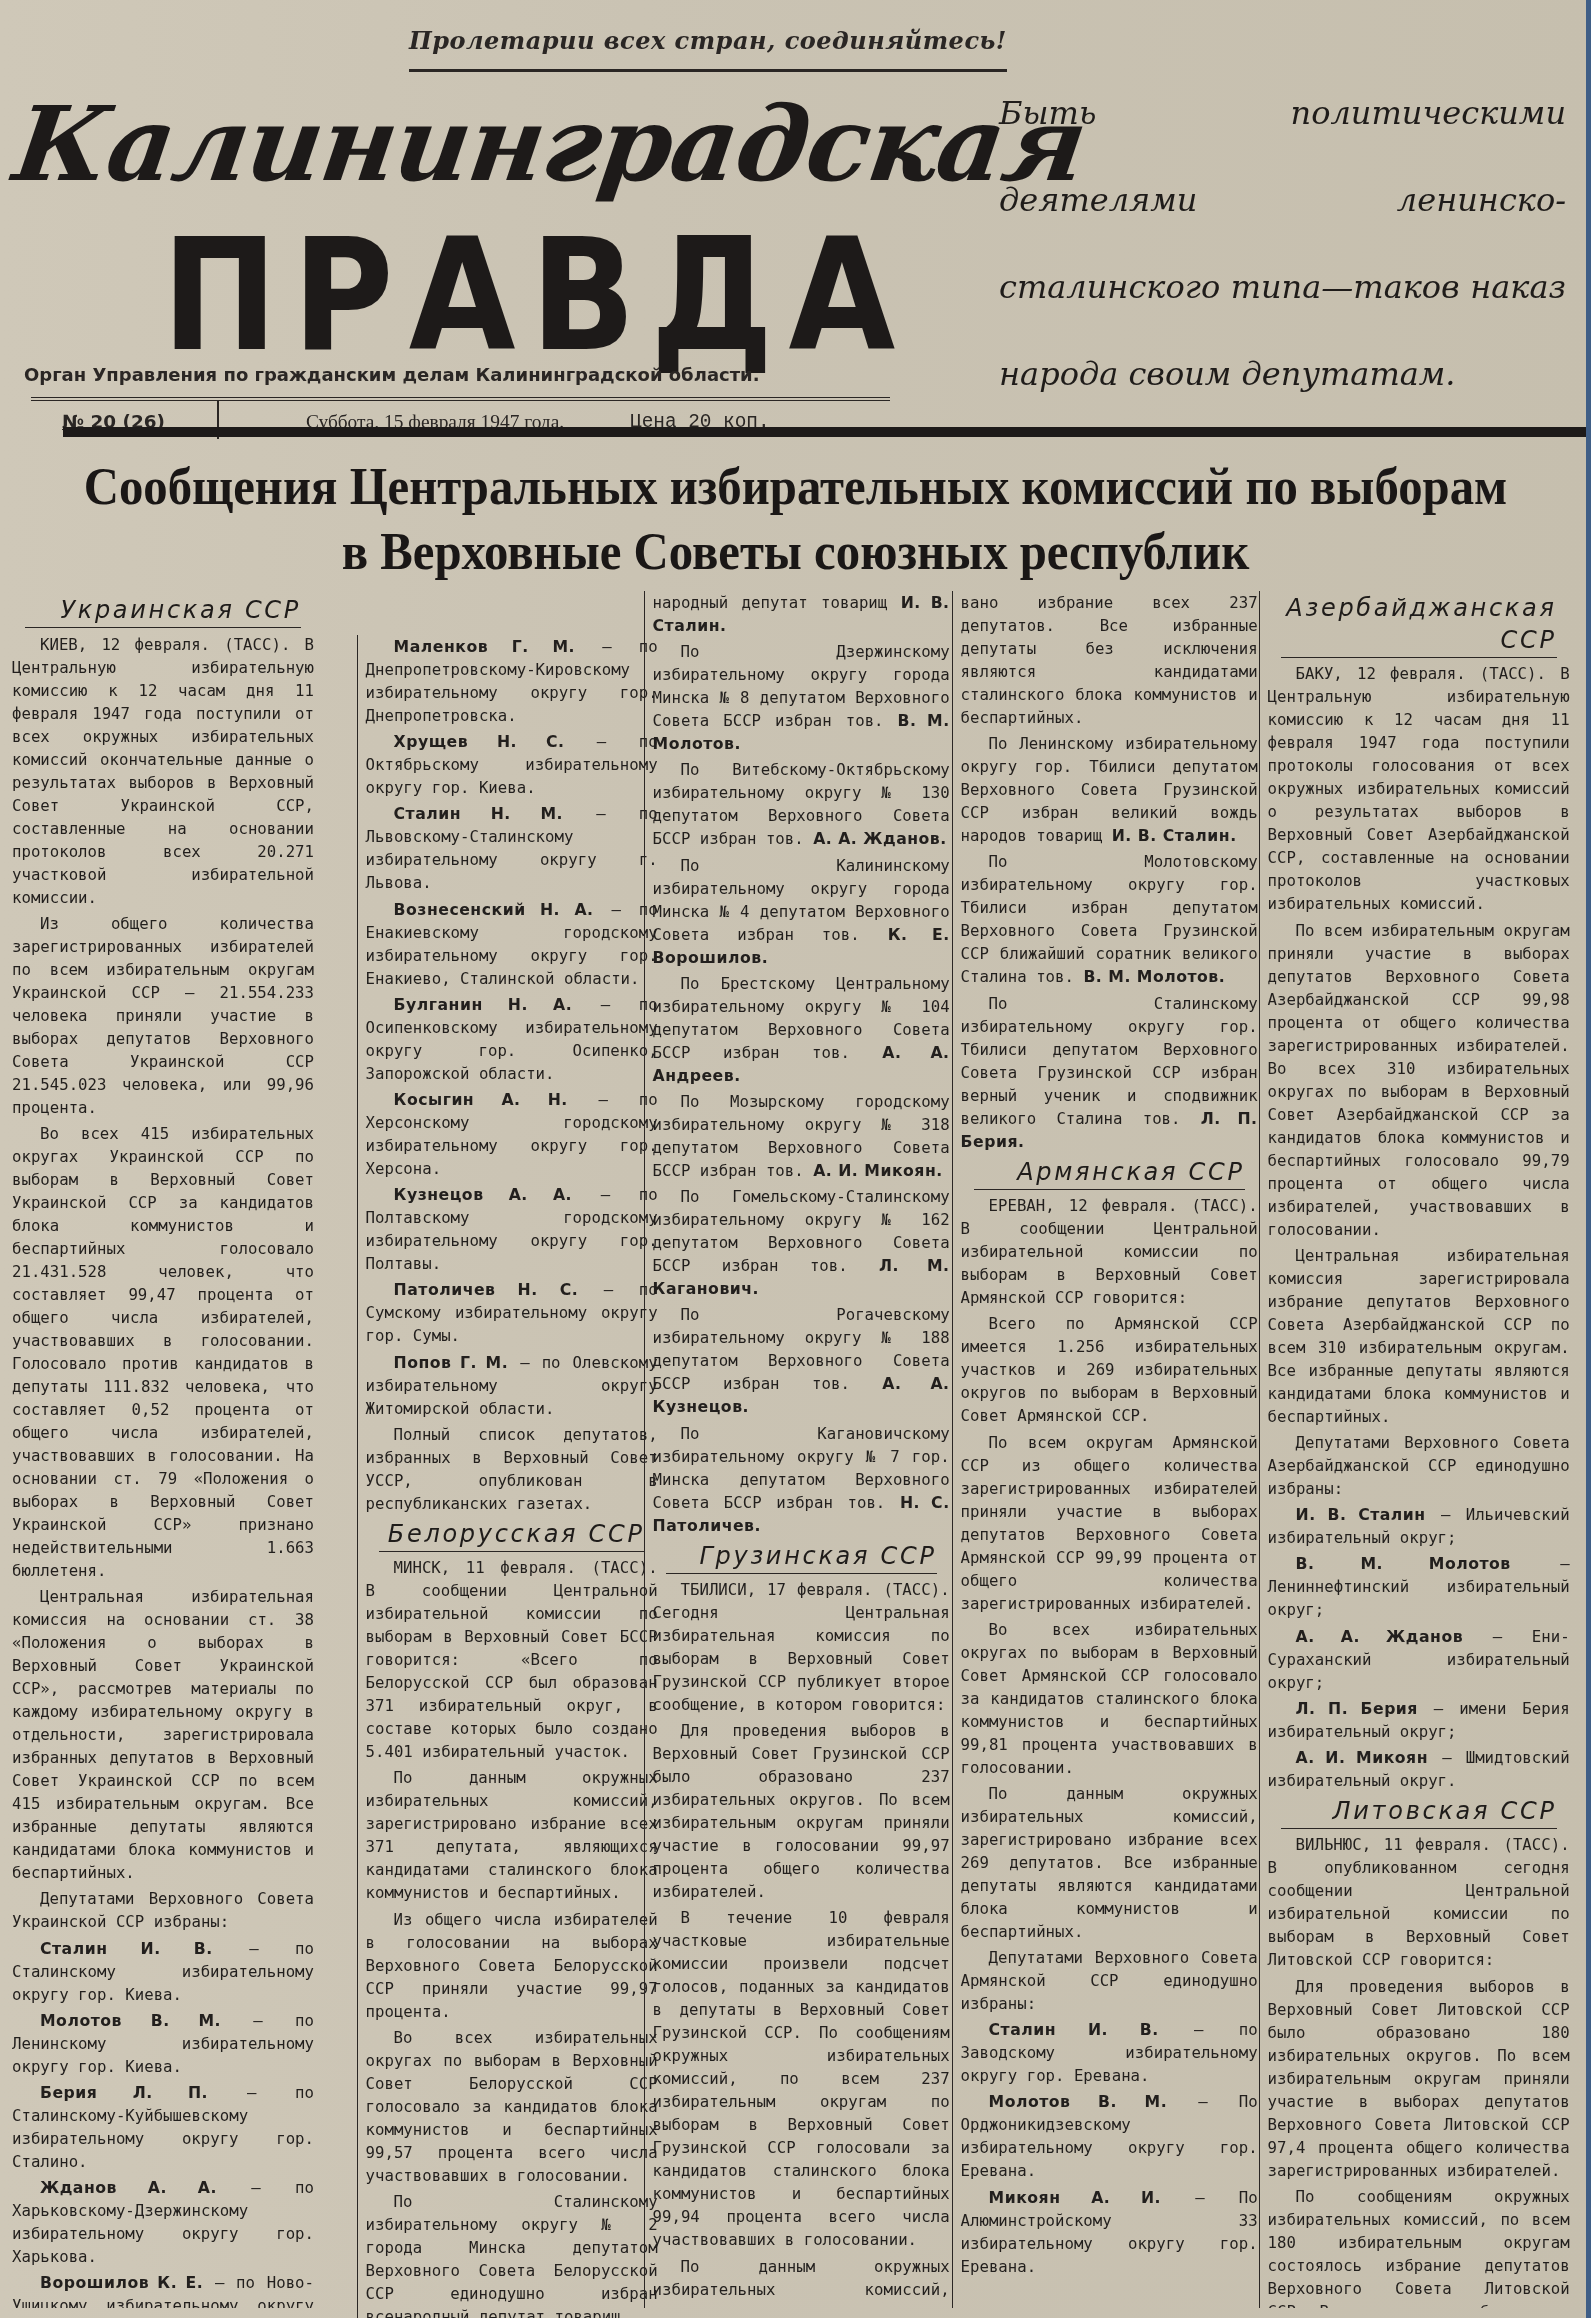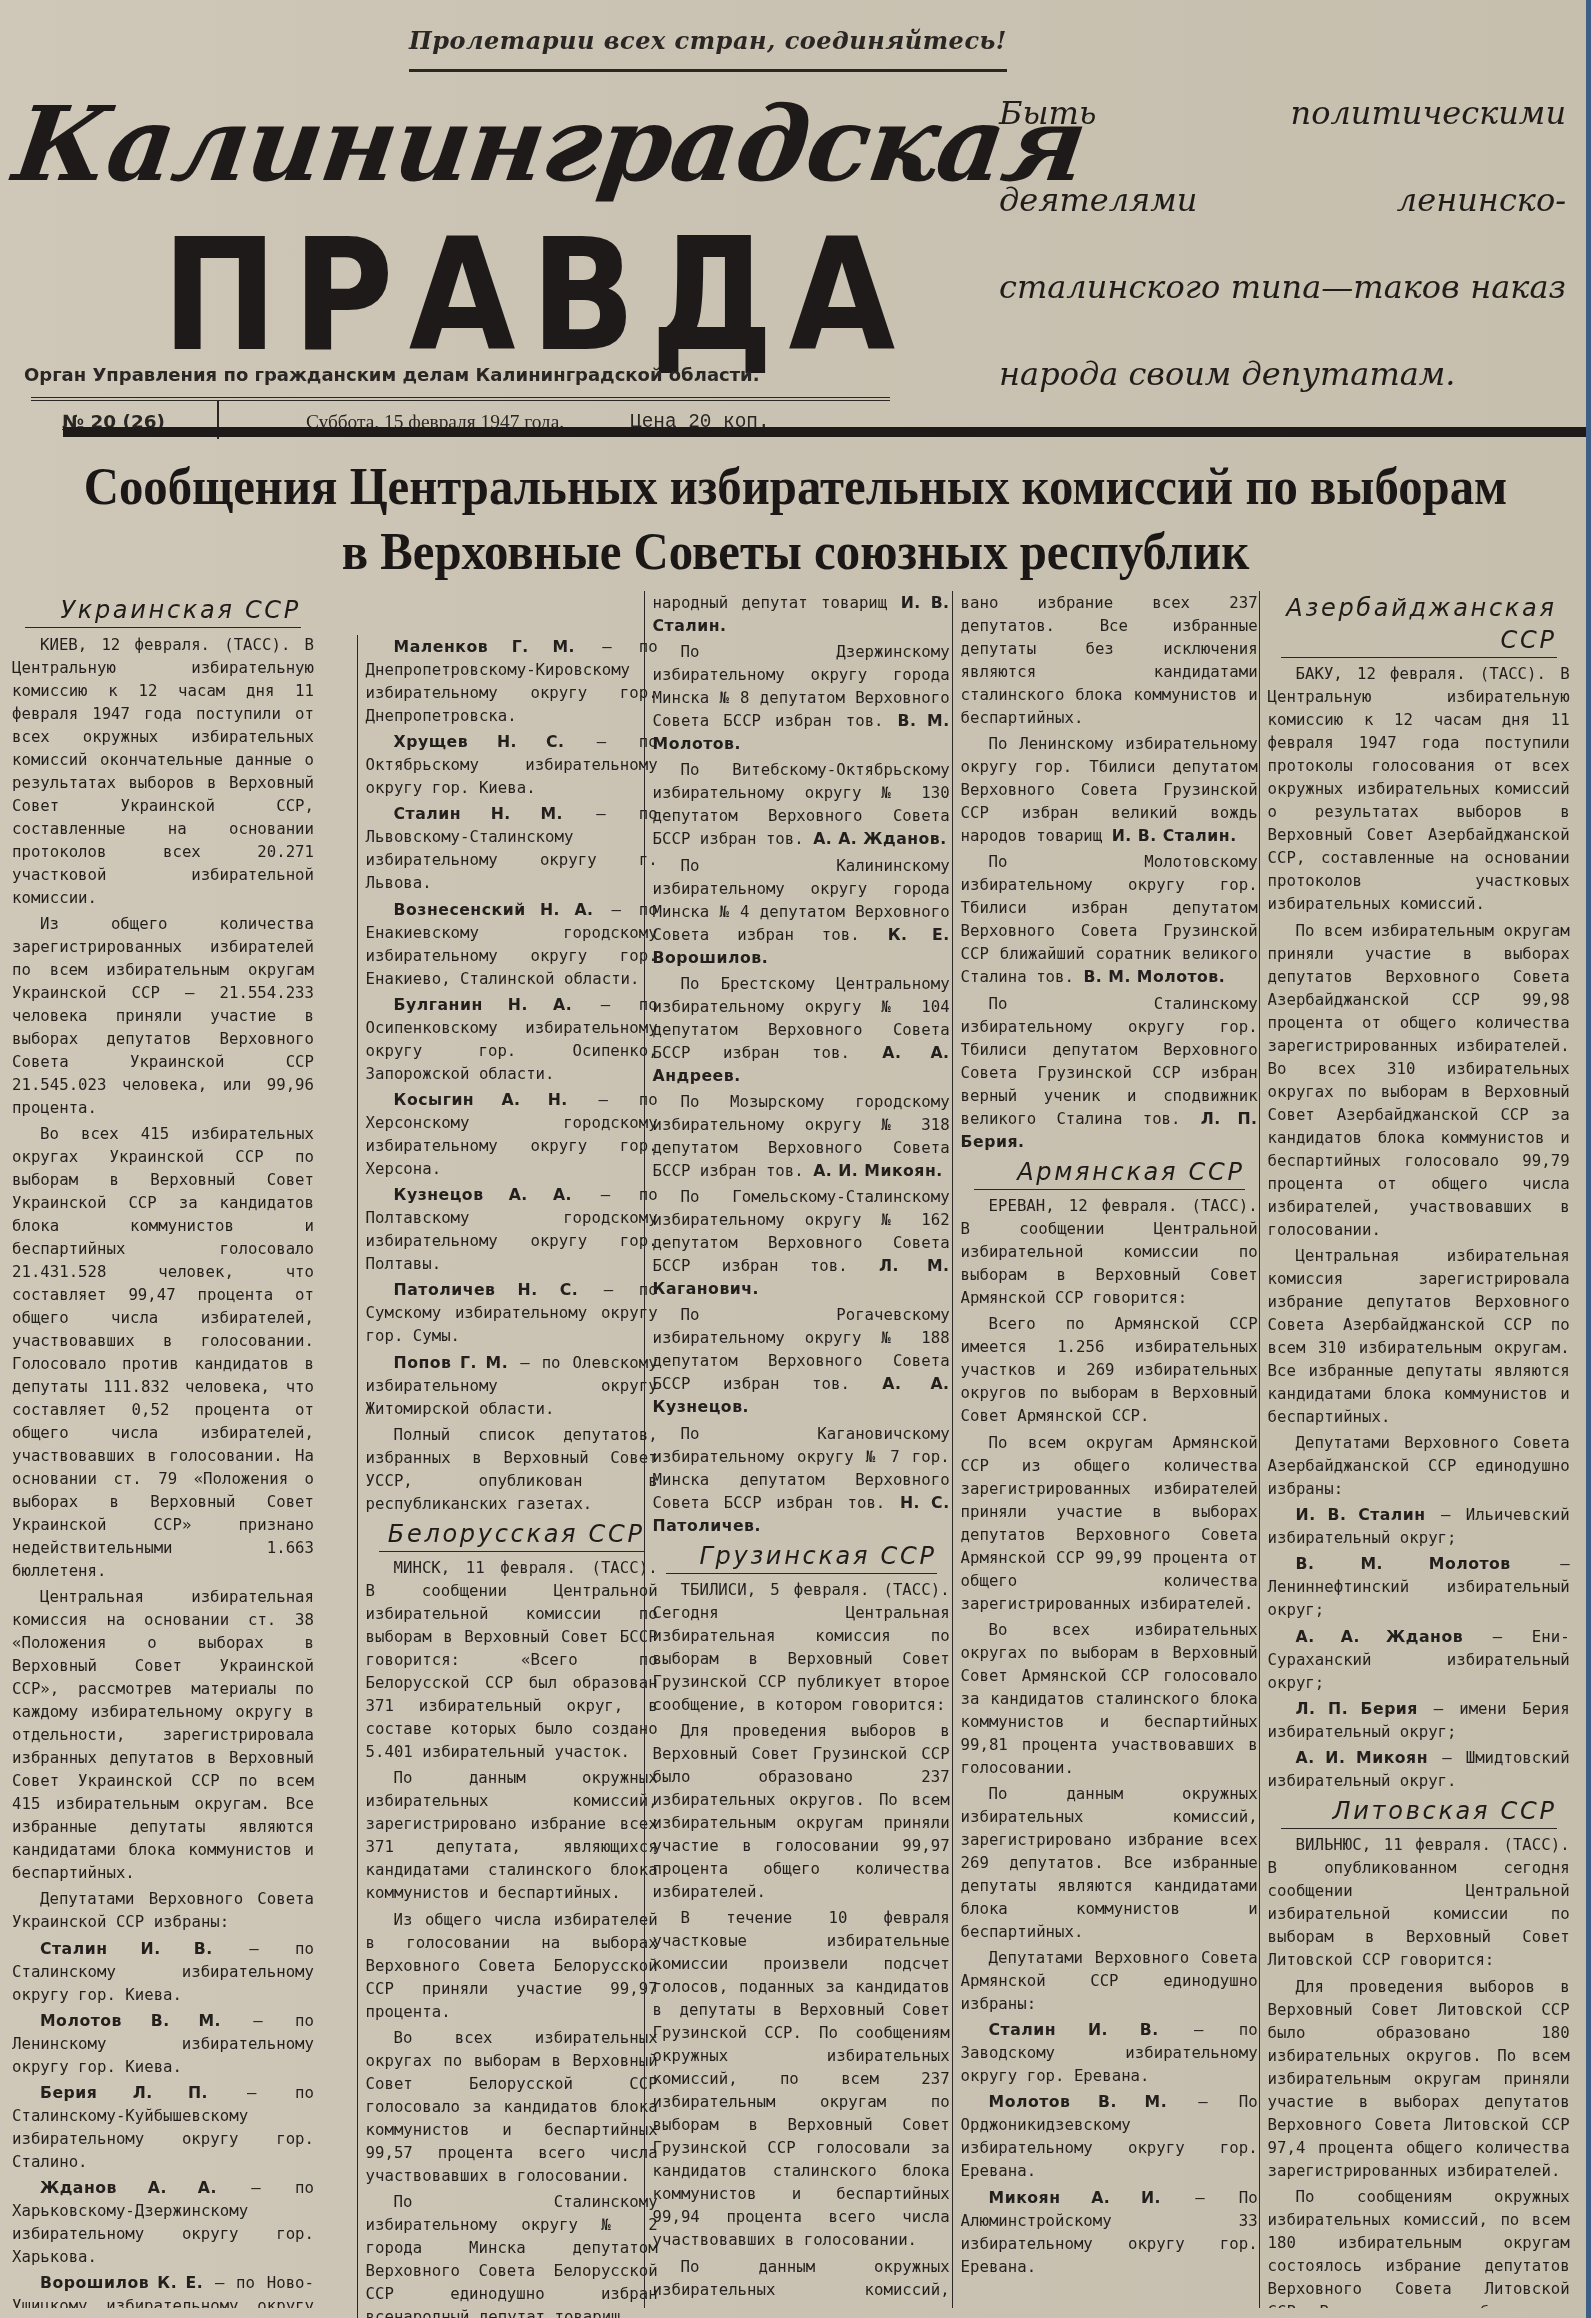--- a/index.html
+++ b/index.html
@@ -157,21 +157,21 @@
       <p class="flush"><span>народный депутат товарищ</span> <span class="b">И. В. Сталин.</span></p>
       <p><span>По Дзержинскому избирательному округу города Минска № 8 депутатом Верховного Совета БССР избран тов.</span> <span class="b">В. М. Молотов.</span></p>
       <p><span>По Витебскому-Октябрьскому избирательному округу № 130 депутатом Верховного Совета БССР избран тов.</span> <span class="b">А. А. Жданов.</span></p>
       <p><span>По Калининскому избирательному округу города Минска № 4 депутатом Верховного Совета избран тов.</span> <span class="b">К. Е. Ворошилов.</span></p>
       <p><span>По Брестскому Центральному избирательному округу № 104 депутатом Верховного Совета БССР избран тов.</span> <span class="b">А. А. Андреев.</span></p>
       <p><span>По Мозырскому городскому избирательному округу № 318 депутатом Верховного Совета БССР избран тов.</span> <span class="b">А. И. Микоян.</span></p>
       <p><span>По Гомельскому-Сталинскому избирательному округу № 162 депутатом Верховного Совета БССР избран тов.</span> <span class="b">Л. М. Каганович.</span></p>
       <p><span>По Рогачевскому избирательному округу № 188 депутатом Верховного Совета БССР избран тов.</span> <span class="b">А. А. Кузнецов.</span></p>
       <p><span>По Кагановичскому избирательному округу № 7 гор. Минска депутатом Верховного Совета БССР избран тов.</span> <span class="b">Н. С. Патоличев.</span></p>
       <div class="sec-head">Грузинская ССР</div>
-      <p><span>ТБИЛИСИ, 5 февраля. (ТАСС).</span> <span>Сегодня Центральная избирательная комиссия по выборам в Верховный Совет Грузинской ССР публикует второе сообщение, в котором говорится:</span></p>
+      <p><span>ТБИЛИСИ, 17 февраля. (ТАСС).</span> <span>Сегодня Центральная избирательная комиссия по выборам в Верховный Совет Грузинской ССР публикует второе сообщение, в котором говорится:</span></p>
       <p>Для проведения выборов в Верховный Совет Грузинской ССР было образовано 237 избирательных округов. По всем избирательным округам приняли участие в голосовании 99,97 процента общего количества избирателей.</p>
       <p>В течение 10 февраля участковые избирательные комиссии произвели подсчет голосов, поданных за кандидатов в депутаты в Верховный Совет Грузинской ССР. По сообщениям окружных избирательных комиссий, по всем 237 избирательным округам по выборам в Верховный Совет Грузинской ССР голосовали за кандидатов сталинского блока коммунистов и беспартийных 99,94 процента всего числа участвовавших в голосовании.</p>
       <p>По данным окружных избирательных комиссий, зарегистриро-</p>
     </div>
 
     <div class="col divider" style="left:940px; width:297px;">
       <p class="flush">вано избрание всех 237 депутатов. Все избранные депутаты без исключения являются кандидатами сталинского блока коммунистов и беспартийных.</p>
       <p><span>По Ленинскому избирательному округу гор. Тбилиси депутатом Верховного Совета Грузинской ССР избран великий вождь народов товарищ</span> <span class="b">И. В. Сталин.</span></p>
       <p><span>По Молотовскому избирательному округу гор. Тбилиси избран депутатом Верховного Совета Грузинской ССР ближайший соратник великого Сталина тов.</span> <span class="b">В. М. Молотов.</span></p>
       <p><span>По Сталинскому избирательному округу гор. Тбилиси депутатом Верховного Совета Грузинской ССР избран верный ученик и сподвижник великого Сталина тов.</span> <span class="b">Л. П. Берия.</span></p>

